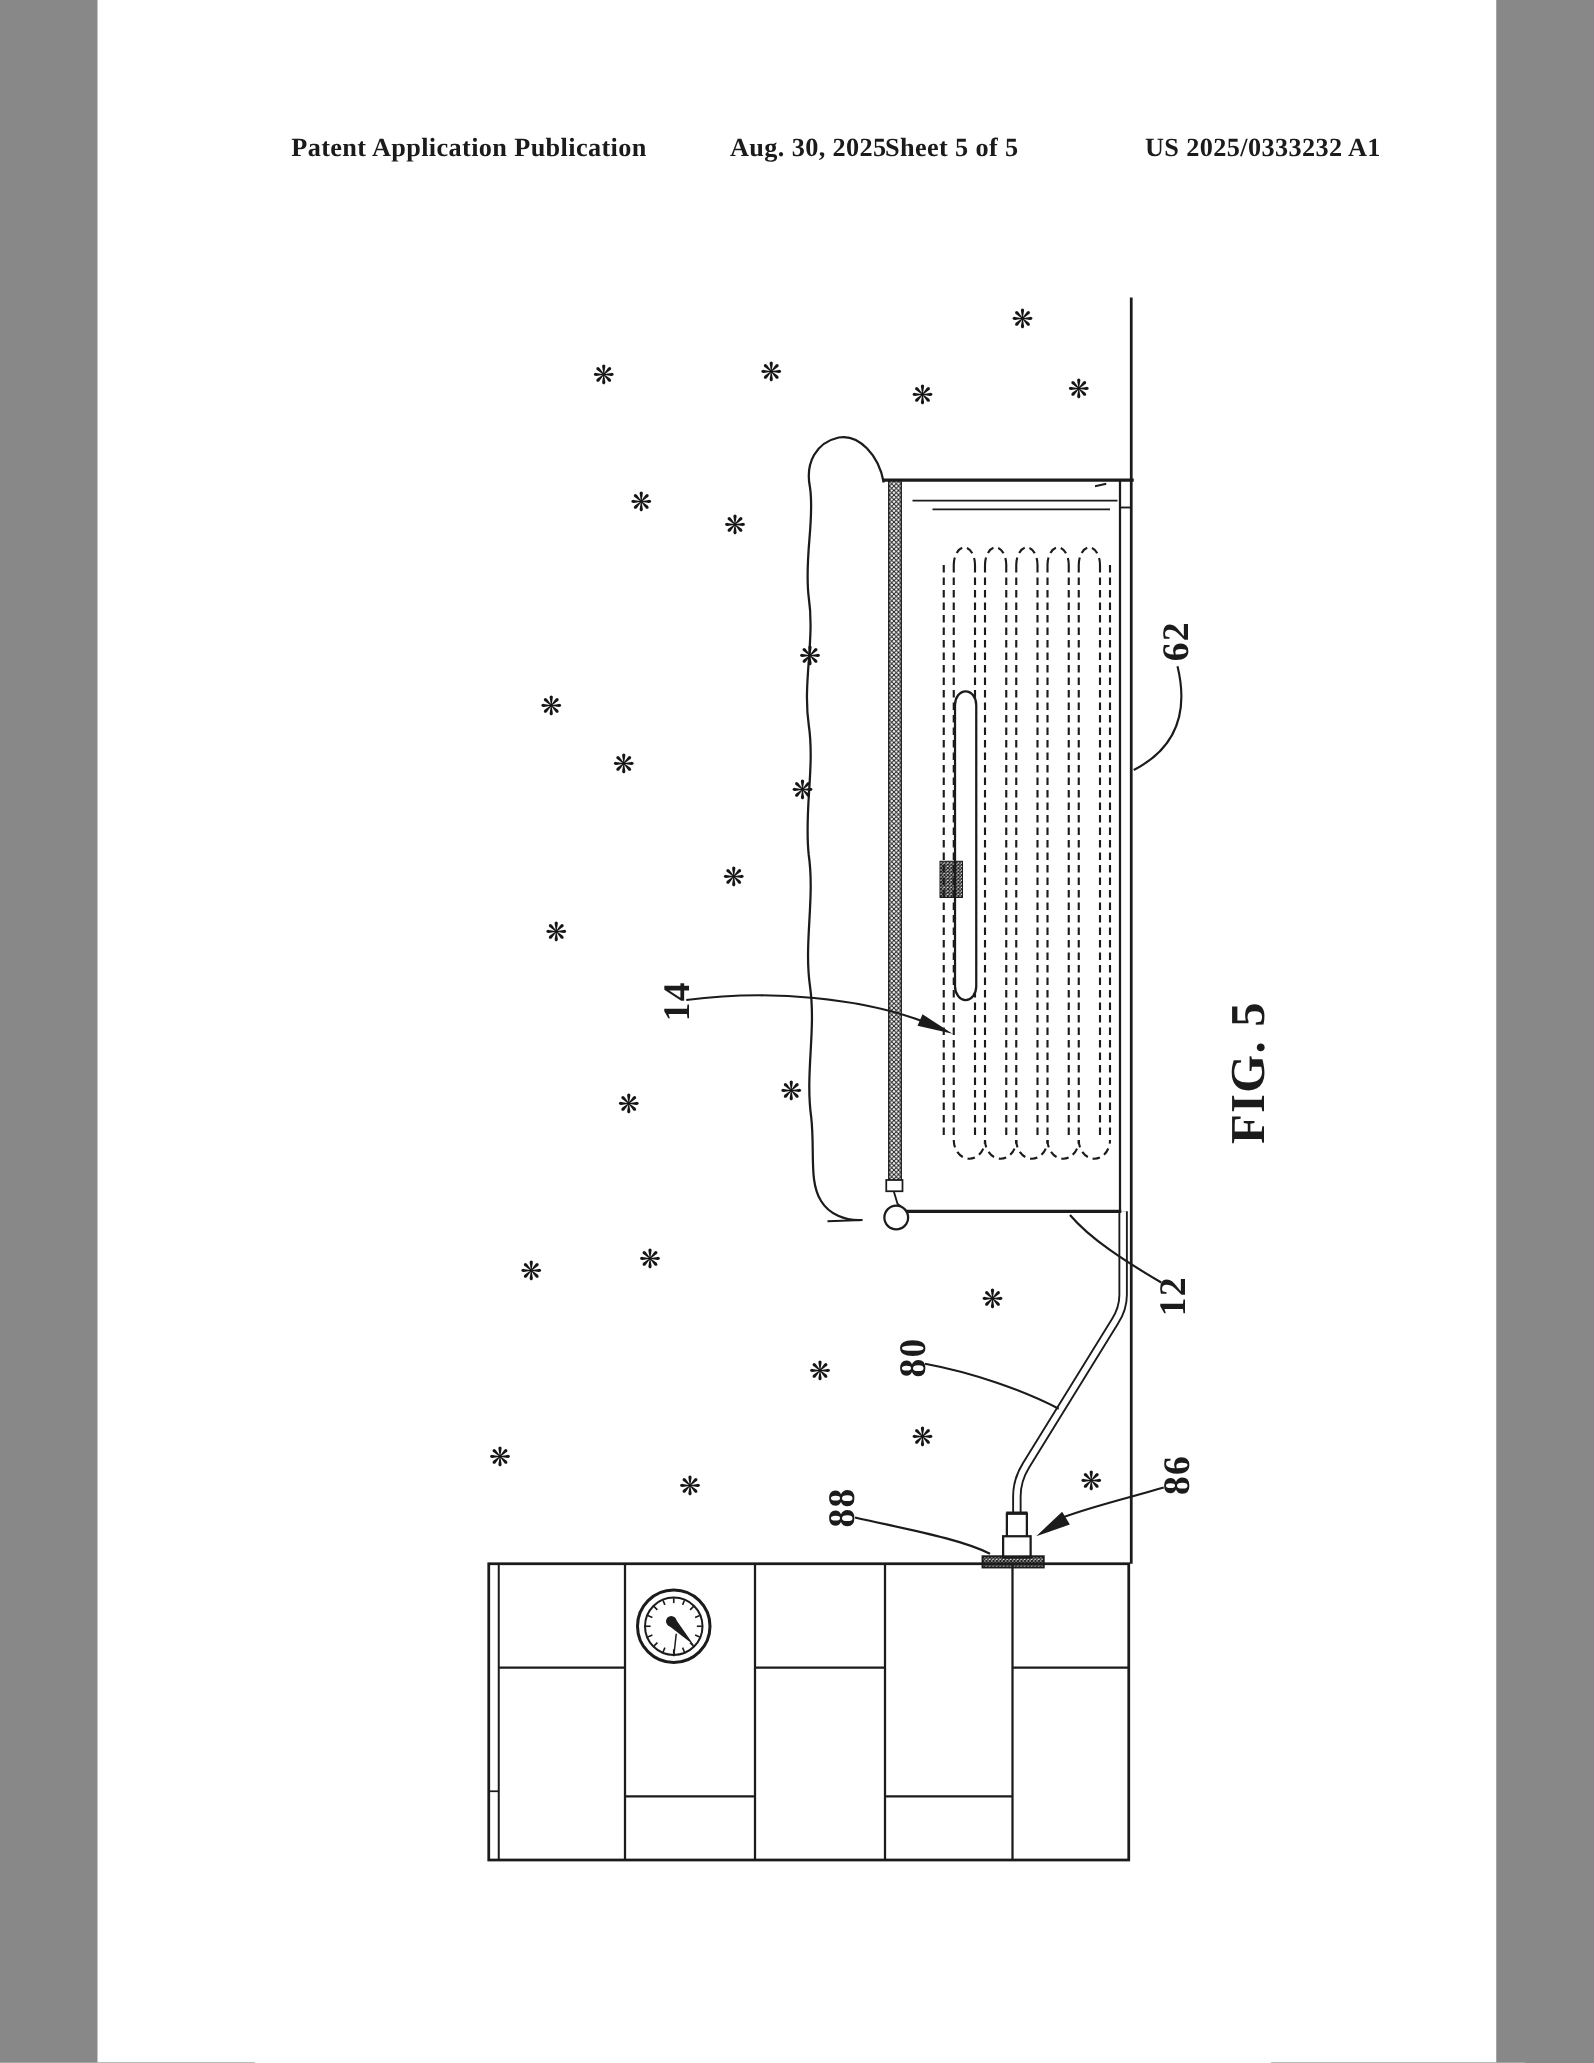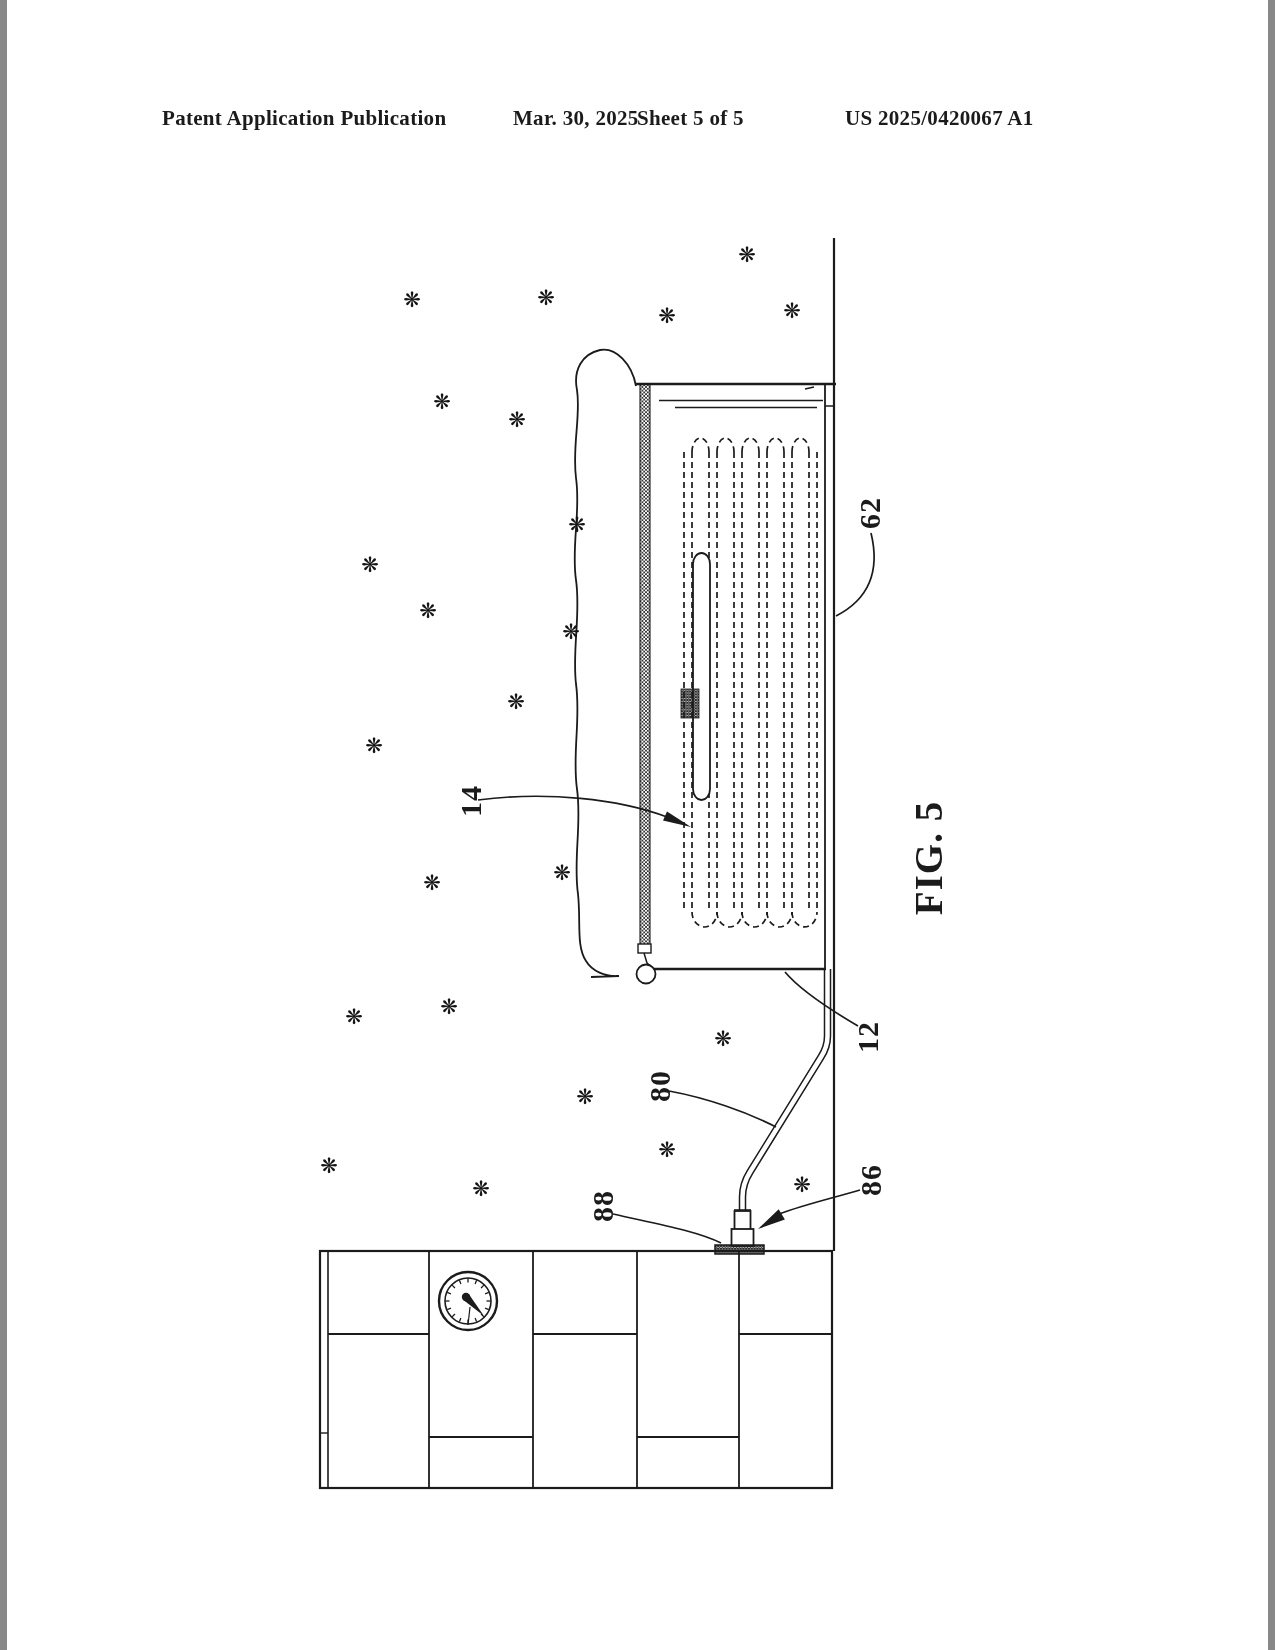--- a/index.html
+++ b/index.html
@@ -1,35 +1,35 @@
 <!DOCTYPE html>
 <html><head>
 <meta charset="utf-8">
 <style>
   html,body{margin:0;padding:0;background:#888;}
-  #page{position:relative;width:1261px;height:1650px;background:#ffffff;margin:0 auto;overflow:hidden;
+  #page{position:relative;width:1119px;height:1650px;background:#ffffff;margin:0 auto;overflow:hidden;
         font-family:"Liberation Serif",serif;color:#1b1b1b;}
   #drawing{position:absolute;left:0;top:0;width:1275px;height:1650px;}
   .hdr{position:absolute;top:106px;font-weight:bold;font-size:21px;white-space:nowrap;letter-spacing:.3px;}
   .ref{position:absolute;font-weight:bold;font-size:30px;white-space:nowrap;
        transform:translate(-50%,-50%) rotate(-90deg);letter-spacing:1px;}
   .figcap{position:absolute;font-weight:bold;font-size:39px;white-space:nowrap;
        transform:translate(-50%,-50%) rotate(-90deg);letter-spacing:1px;}
   .flake{font-family:"DejaVu Sans",sans-serif;font-size:21px;fill:#151515;}
   svg line,svg path,svg rect,svg circle,svg polyline{vector-effect:none;}
 </style>
 </head>
 <body>
 
 <div id="page">
 
   <div class="hdr" style="left:155px;">Patent Application Publication</div>
-  <div class="hdr" style="left:506px;">Mar. 30, 2025</div>
+  <div class="hdr" style="left:506px;">Aug. 30, 2025</div>
   <div class="hdr" style="left:630px;">Sheet 5 of 5</div>
-  <div class="hdr" style="left:838px;">US 2025/0420067 A1</div>
+  <div class="hdr" style="left:838px;">US 2025/0333232 A1</div>
 
   <svg id="drawing" viewBox="0 0 1275 1650">
     <defs>
       <pattern id="xh" width="3.6" height="3.6" patternUnits="userSpaceOnUse">
         <path d="M0,3.6 L3.6,0 M0,0 L3.6,3.6" stroke="#1b1b1b" stroke-width="0.8"></path>
       </pattern>
       <pattern id="fl" width="2.8" height="2.8" patternUnits="userSpaceOnUse">
         <path d="M0,2.8 L2.8,0 M0,0 L2.8,2.8" stroke="#1b1b1b" stroke-width="1"></path>
       </pattern>
     </defs>

